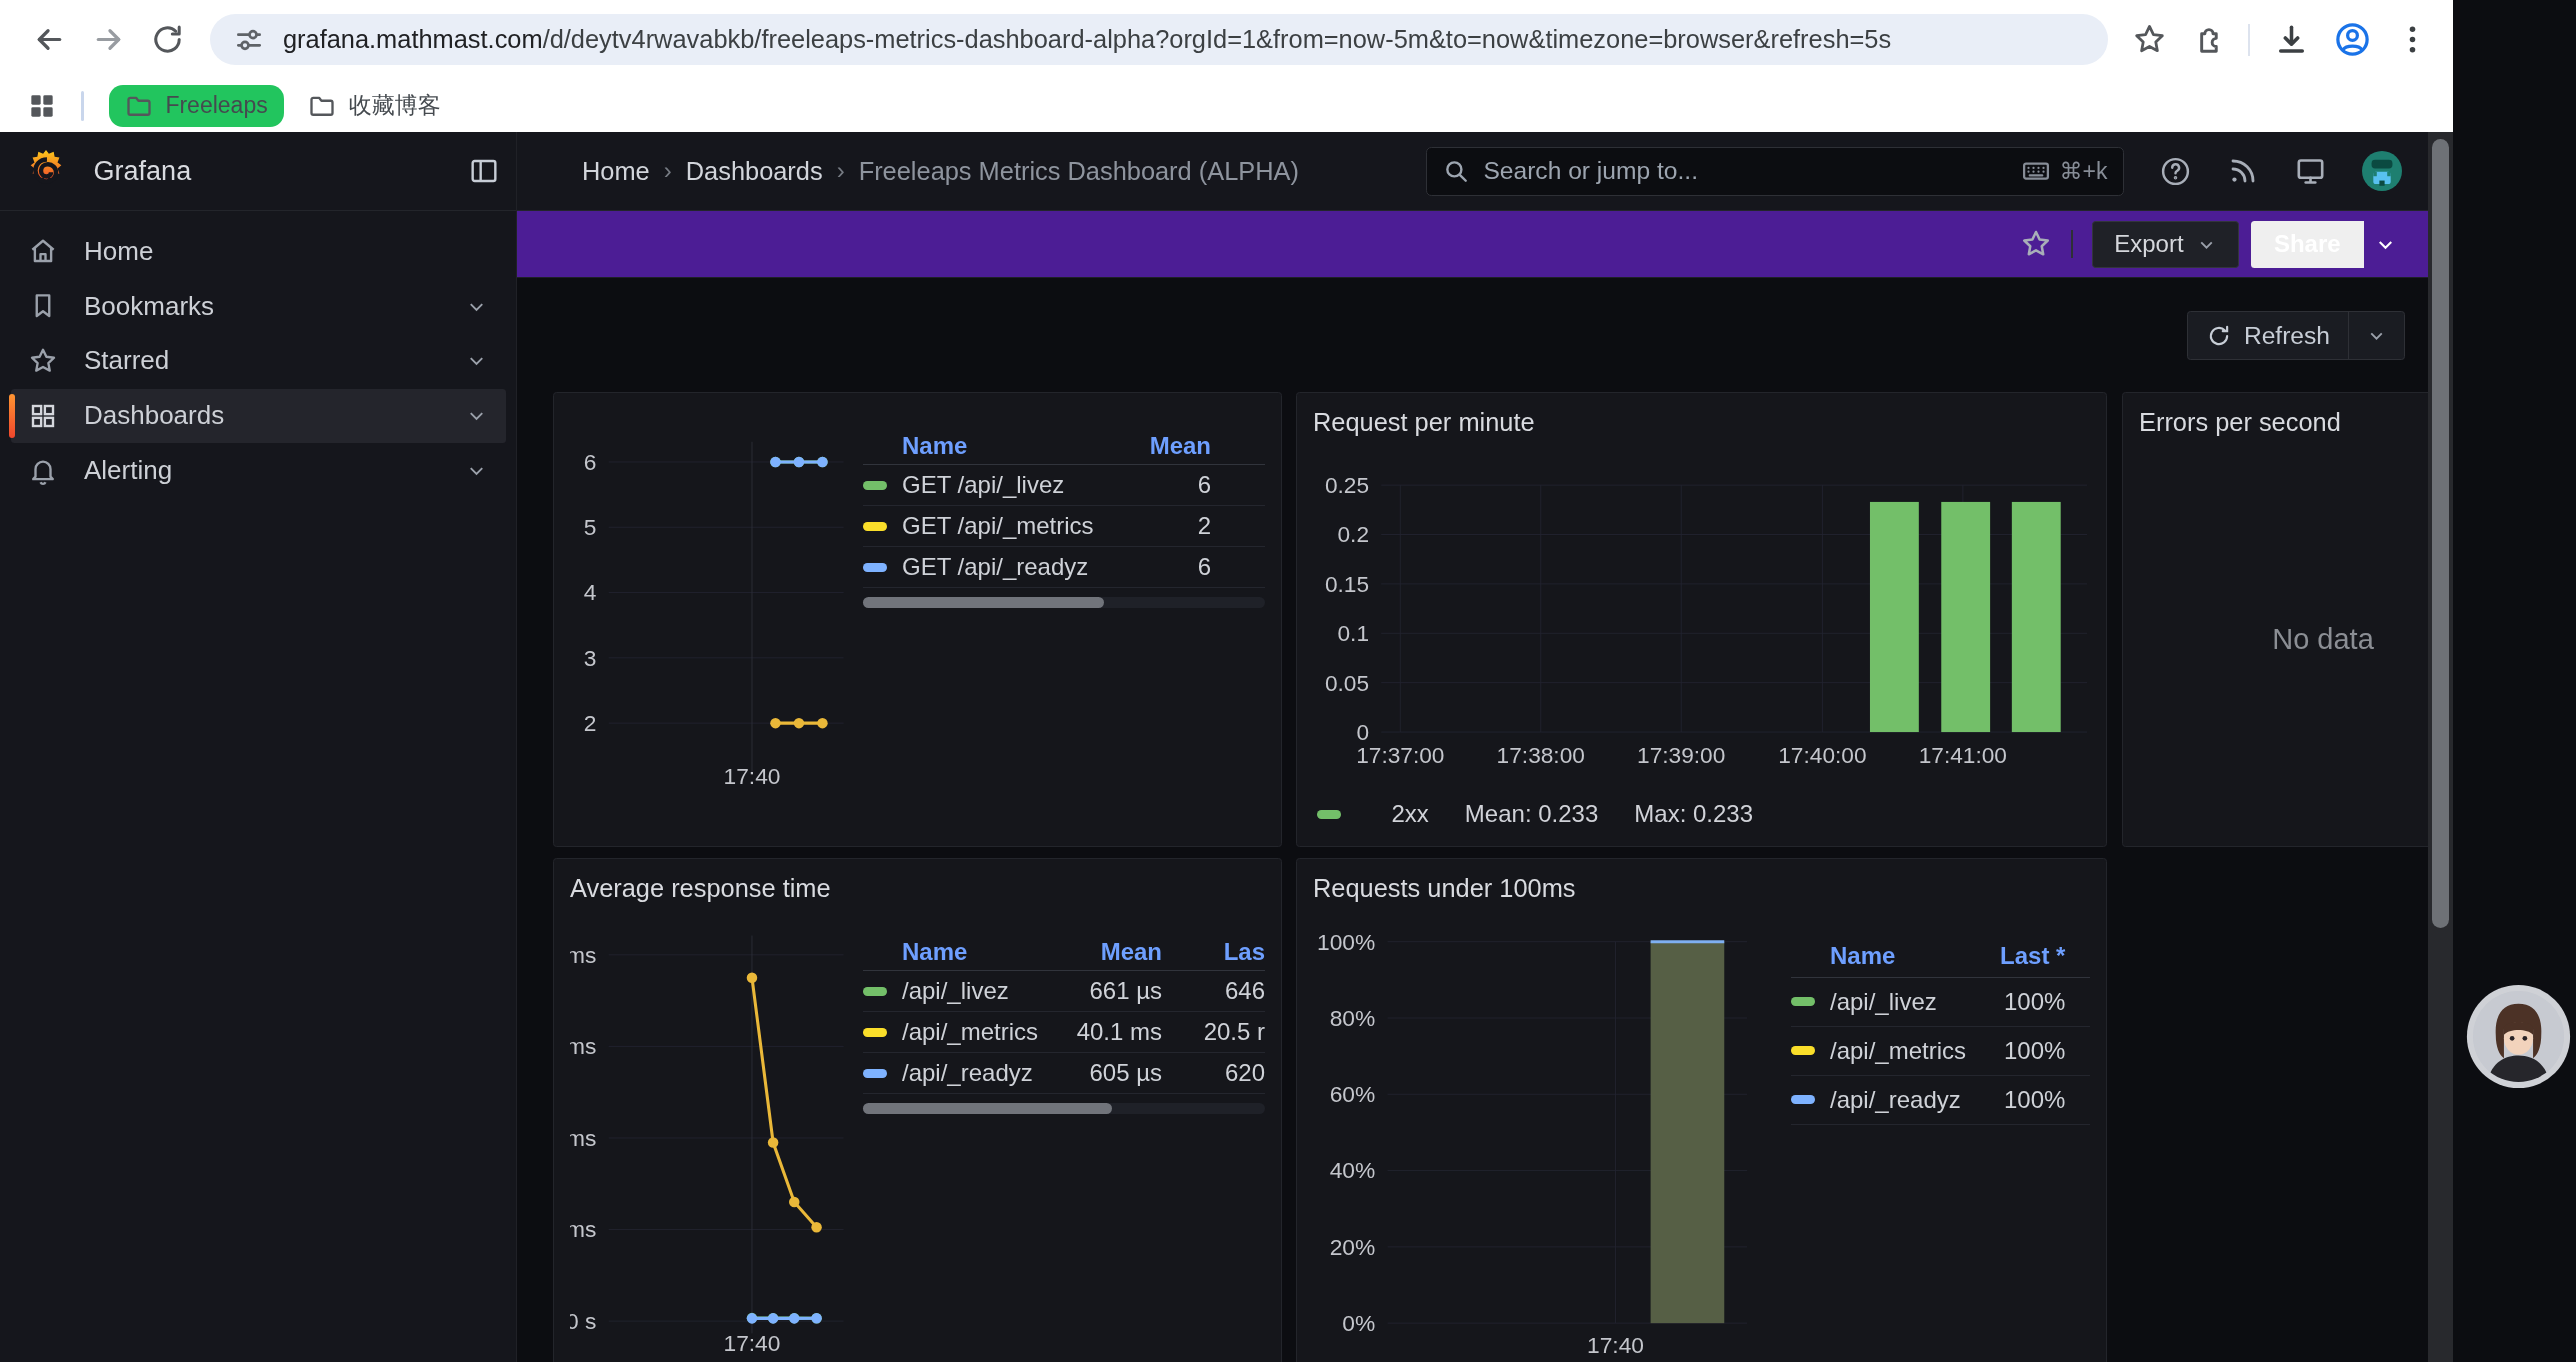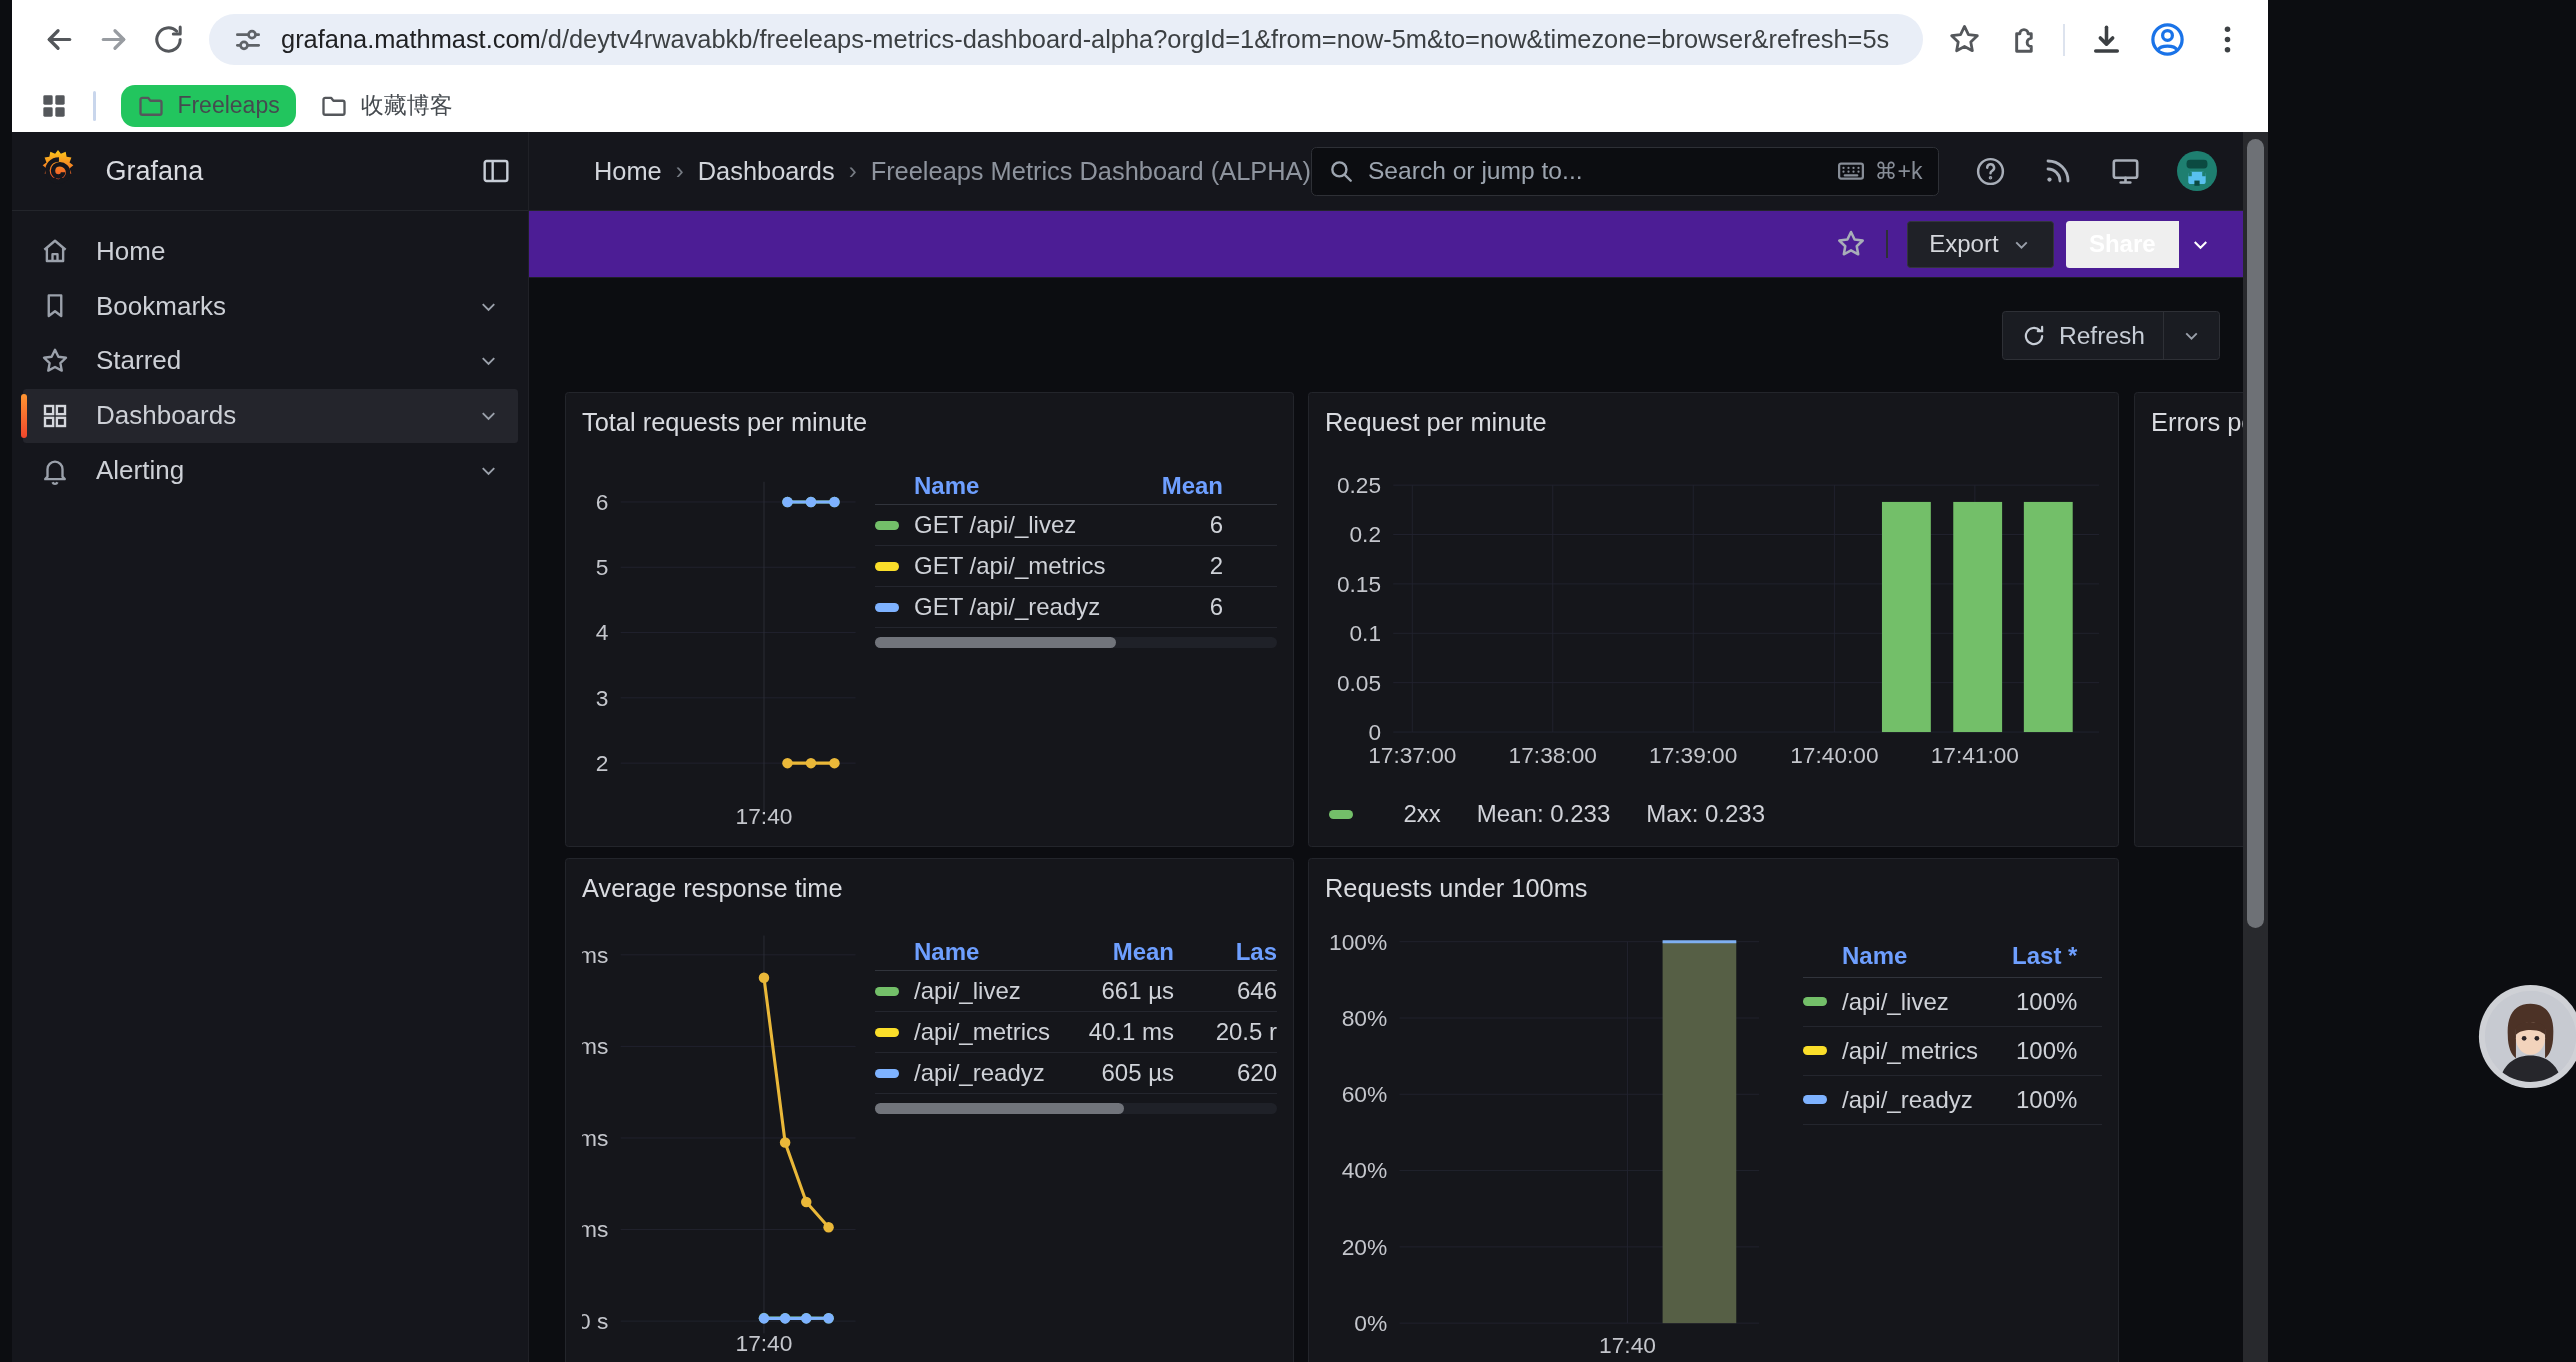--- a/index.html
+++ b/index.html
@@ -1,18 +1,18 @@
 <!DOCTYPE html>
 <html style="font-size:14px"><head>
 <meta charset="utf-8">
 <style>
   * { margin:0; padding:0; box-sizing:border-box; }
   html,body { width:2576px; height:1363px; overflow:hidden; background:#0C0D11;
     font-family:"Liberation Sans", sans-serif; }
-  .screen { position:relative; width:2256px; height:1363px;margin-left:12px; }
+  .screen { position:relative; width:2453px; height:1363px; }
 
   
   .browser-top { height:79px; background:#ffffff; display:flex; align-items:center; padding:0 23px 0 26px; }
   .nav-btn { width:49px; height:49px; display:flex; align-items:center; justify-content:center; border:none; background:transparent; border-radius:50%; cursor:pointer; color:#54575B; }
   .nav-btn + .nav-btn { margin-left:12.3px; }
   .nav-btn.fwd { color:#989CA1; }
   .omnibox { margin-left:19px; height:51px; width:1978px; background:#E9EEF7; border-radius:25.4px; display:flex; align-items:center; padding:0 23px; }
   .omnibox .url { margin-left:17.5px; font-size:25.4px; color:#202124; white-space:nowrap; overflow:hidden; }
   .omnibox .url .rest { color:#3c4043; }
   .chrome-icons { display:flex; align-items:center; margin-left:24.6px; gap:23px; }
@@ -349,21 +349,20 @@
             <div class="tdiv"></div>
             <div class="tseg">
               <svg width="21" height="21" viewBox="0 0 24 24" fill="none" stroke="#9AA0AA" stroke-width="2.2">
                   <path d="M6 9.5l6 6 6-6"></path>
                 </svg>
             </div>
           </div>
         </div>
 
         <section class="panel" style="left:36px; top:114px; width:729px; height:455px;">
-          <h2>Total requests per minute</h2>
           <div class="pbody">
             <svg class="chart" width="279" height="390" viewBox="0 0 318 445">
                 <line x1="44" y1="65" x2="312" y2="65" class="hgrid"></line>
                 <text x="30" y="74" class="tick ty">6</text>
                 <line x1="44" y1="139.5" x2="312" y2="139.5" class="hgrid"></line>
                 <text x="30" y="148.5" class="tick ty">5</text>
                 <line x1="44" y1="214" x2="312" y2="214" class="hgrid"></line>
                 <text x="30" y="223" class="tick ty">4</text>
                 <line x1="44" y1="288.5" x2="312" y2="288.5" class="hgrid"></line>
                 <text x="30" y="297.5" class="tick ty">3</text>

